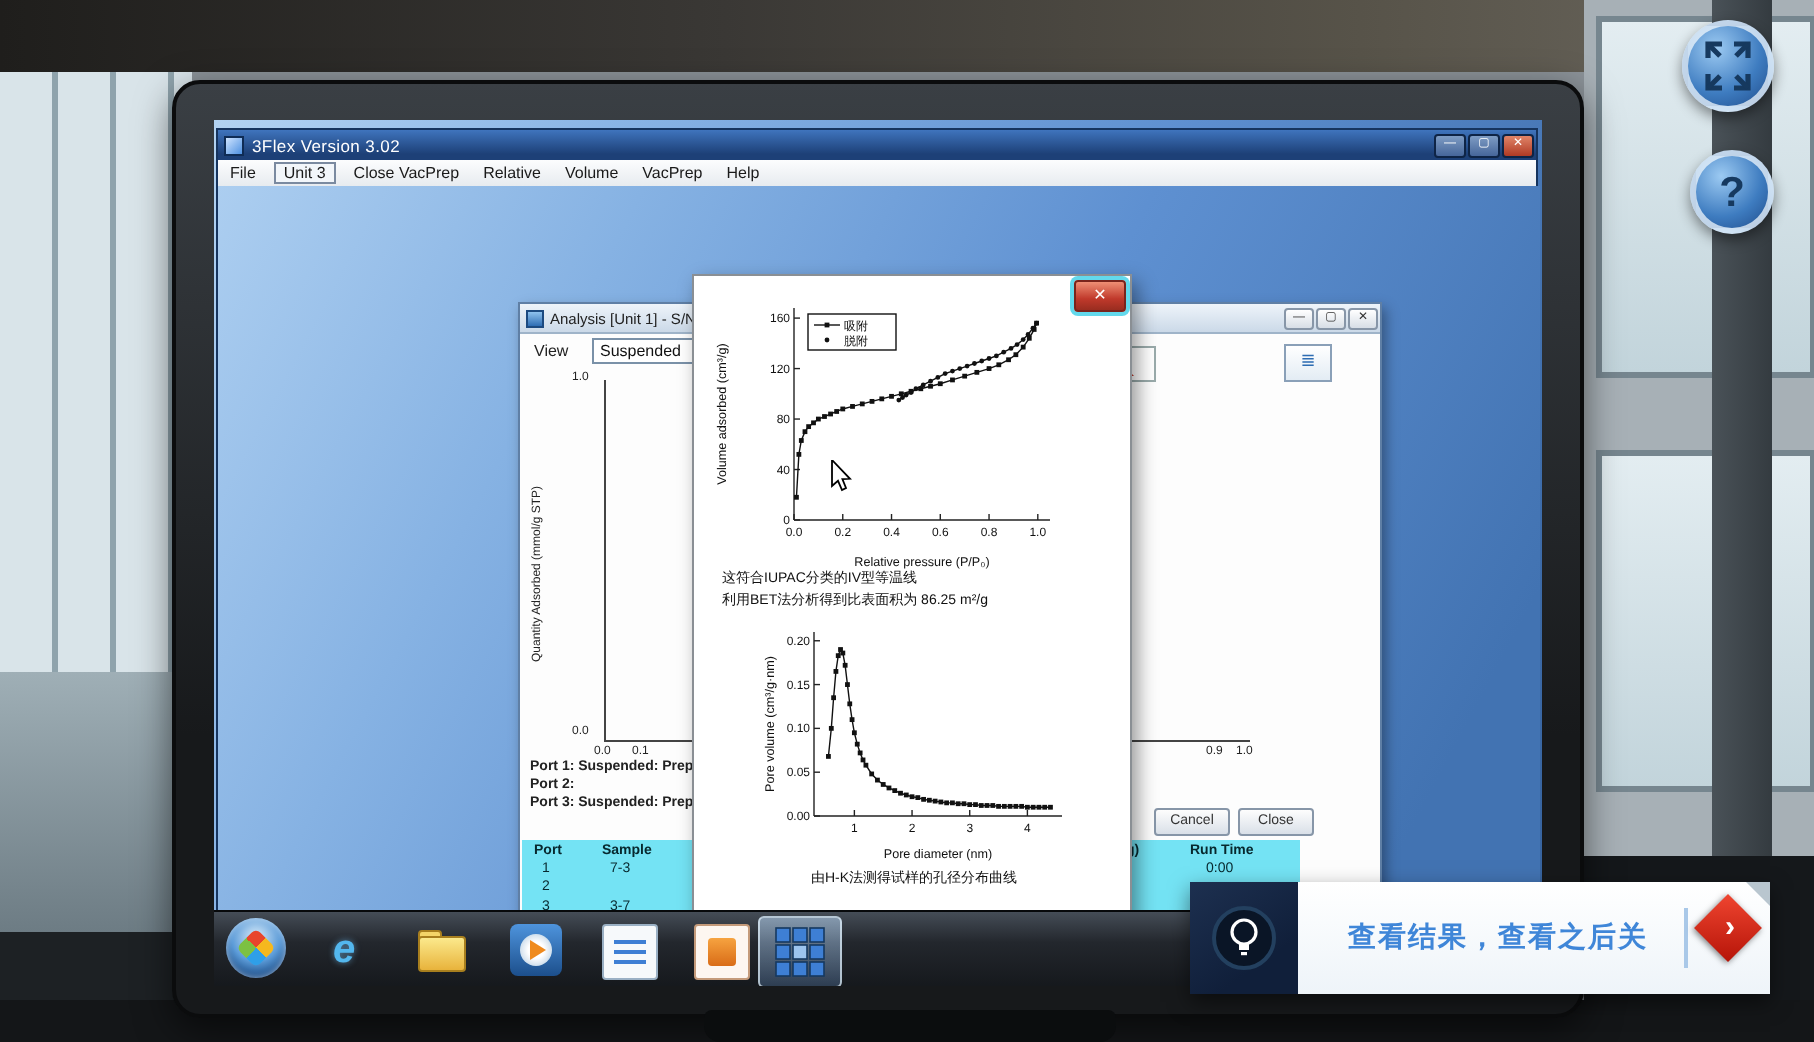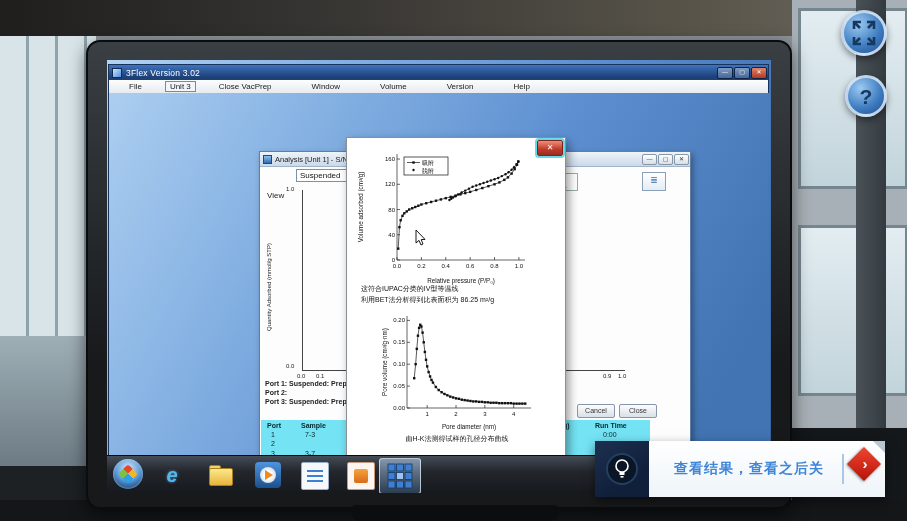--- a/index.html
+++ b/index.html
@@ -38,37 +38,37 @@
   #app-titlebar{left:0;top:0;width:100%;height:15px;
     background:linear-gradient(#3f74bd,#1d4077 80%);display:flex;align-items:center;}
   #app-icon{width:8px;height:8px;margin:0 4px 0 3px;background:linear-gradient(135deg,#cfe4ff,#4d90e0);border:1px solid #0f2c55;}
   #app-title{color:#fff;font-size:8.5px;letter-spacing:.2px;flex:1;}
   .winbtn{width:14px;height:10px;margin-right:1px;border:1px solid #0e2446;border-radius:2px;
     font-size:6px;line-height:9px;text-align:center;color:#fff;
     background:linear-gradient(#7e9cc4,#46669a);}
   .winbtn.close{background:linear-gradient(#e08468,#b03a24);}
   #app-menubar{left:0;top:15px;width:100%;height:13px;background:linear-gradient(#fcfdfe,#e7ebef);
     border-bottom:1px solid #b9c2cc;display:flex;align-items:center;font-size:8px;color:#1a1a1a;}
-  .menu-item{padding:0 20px;}
+  .menu-item{padding:0 6px;}
   .menu-item.boxed{border:1px solid #7a8aa0;background:#f2f6fa;padding:0 4px;margin:0 3px;}
   #app-client{left:0;top:28px;width:661px;height:362px;overflow:hidden;
     background:linear-gradient(118deg,#accef0 0%,#86b2e3 25%,#5e90d1 55%,#4273b2 90%);}
 
   
   #analyzer{left:150px;top:58px;width:432px;height:312px;background:#fdfdfd;
     border:1px solid #5f7fa5;box-shadow:2px 3px 6px rgba(0,0,0,.35);box-sizing:border-box;}
   #an-titlebar{left:0;top:0;width:100%;height:14px;
     background:linear-gradient(#eef4fa,#cbd9e8);border-bottom:1px solid #9fb4c9;
     display:flex;align-items:center;}
   #an-icon{width:7px;height:7px;margin:0 3px;background:linear-gradient(#8ec2ee,#2e6db3);border:1px solid #1c4a80;}
   #an-title{font-size:7.5px;color:#222;flex:1;}
   .an-btn{width:13px;height:9px;margin-right:1px;border:1px solid #8796a8;border-radius:2px;
     background:linear-gradient(#fff,#d7dee6);font-size:6px;line-height:8px;text-align:center;color:#333;}
   #an-viewrow{left:0;top:16px;width:100%;height:16px;}
-  #an-view-label{left:7px;top:3px;font-size:8px;color:#222;margin-top:20px;}
+  #an-view-label{left:7px;top:3px;font-size:8px;color:#222;}
   #an-view-select{left:36px;top:1px;width:112px;height:13px;background:#fff;border:1px solid #7a91a8;
     font-size:8px;color:#111;line-height:12px;padding-left:3px;box-sizing:border-box;}
   #an-view-arrow{right:2px;top:2px;font-size:7px;color:#446;position:absolute;}
   #an-list-icon{left:382px;top:20px;width:22px;height:17px;border:1px solid #8aa0b8;
     background:linear-gradient(#fff,#e3ecf4);text-align:center;font-size:9px;line-height:15px;color:#2e6db3;}
   #an-red-icon{left:296px;top:21px;width:20px;height:16px;border:1px solid #9aa;background:#fff;}
   #an-red-icon:after{content:"";position:absolute;left:2px;bottom:2px;border-left:8px solid #c0392b;
     border-top:8px solid transparent;}
 
   .panel{border-left:1px solid #444;border-bottom:1px solid #444;}
@@ -186,23 +186,23 @@
         <div id="app-icon"></div>
         <div id="app-title">3Flex Version 3.02</div>
         <div class="winbtn">—</div>
         <div class="winbtn">▢</div>
         <div class="winbtn close">✕</div>
       </div>
       <div class="abs" id="app-menubar">
         <span class="menu-item">File</span>
         <span class="menu-item boxed">Unit 3</span>
         <span class="menu-item">Close VacPrep</span>
-        <span class="menu-item">Window</span>
+        <span class="menu-item">Relative</span>
         <span class="menu-item">Volume</span>
-        <span class="menu-item">Version</span>
+        <span class="menu-item">VacPrep</span>
         <span class="menu-item">Help</span>
       </div>
 
       <div class="abs" id="app-client">
 
         <div class="abs" id="analyzer">
           <div class="abs" id="an-titlebar">
             <div id="an-icon"></div>
             <div id="an-title">Analysis [Unit 1] - S/N: 625</div>
             <div class="an-btn">—</div>

